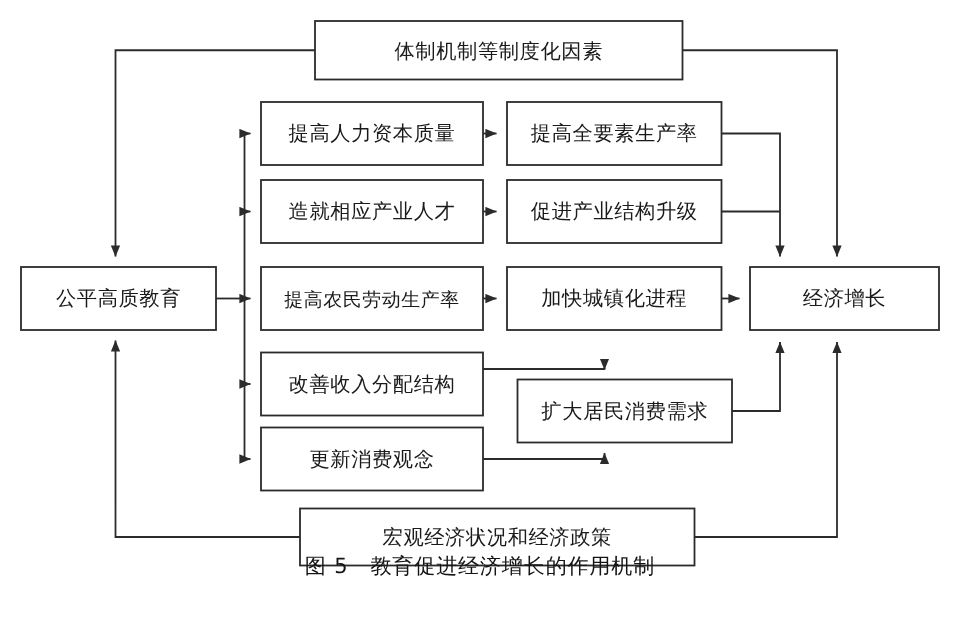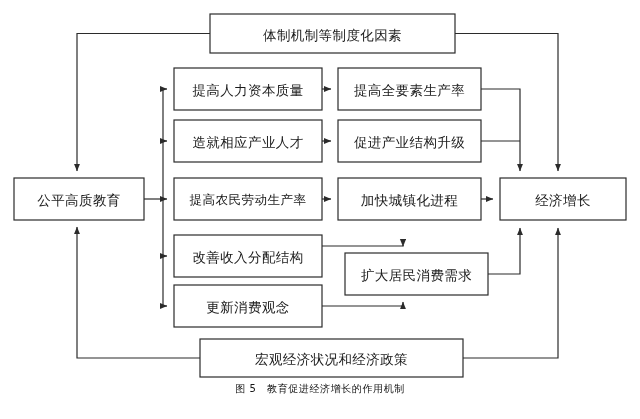--- a/index.html
+++ b/index.html
@@ -41,25 +41,25 @@
     letter-spacing: 0.4px;
   }
   .link-line {
     stroke: #2b2b2b;
     stroke-width: 1.2;
     fill: none;
   }
   .caption {
     position: absolute;
     left: 0;
-    top: 382px;
+    top: 369px;
     width: 640px;
     text-align: center;
     font-family: "DejaVu Sans", sans-serif;
-    font-size: 10px;
+    font-size: 14px;
     color: #141414;
     letter-spacing: 0.6px;
     white-space: pre;
   }
 </style>
 </head>
 <body>
 
 <div id="figure-root">
 

